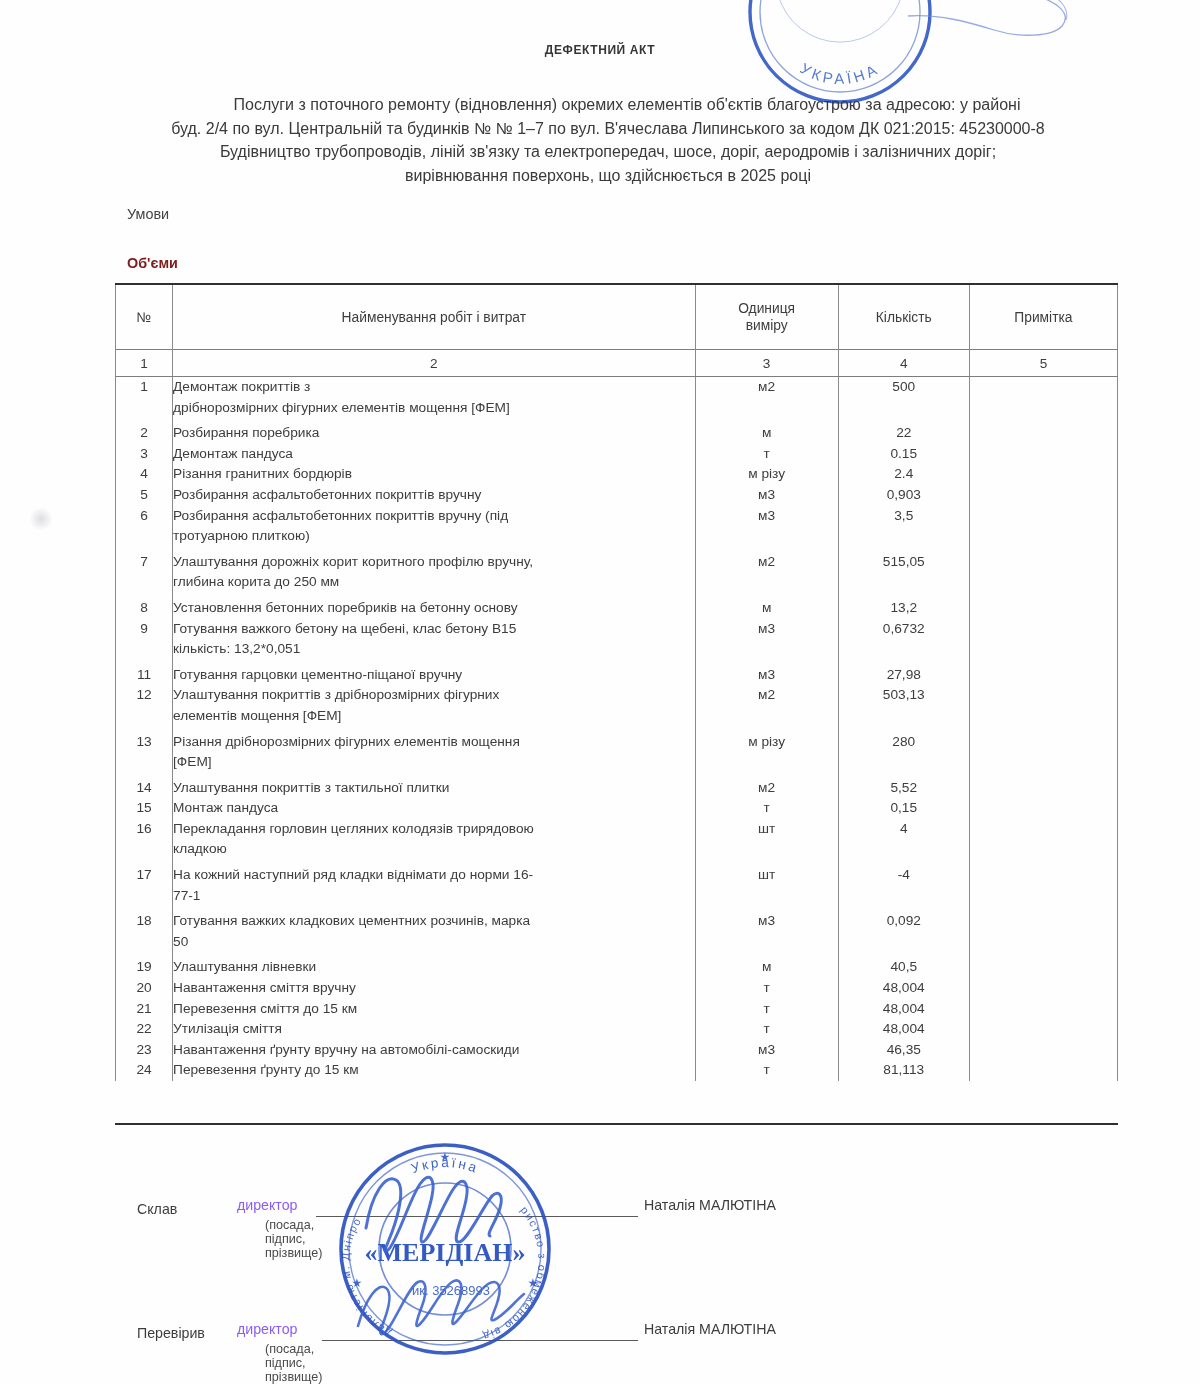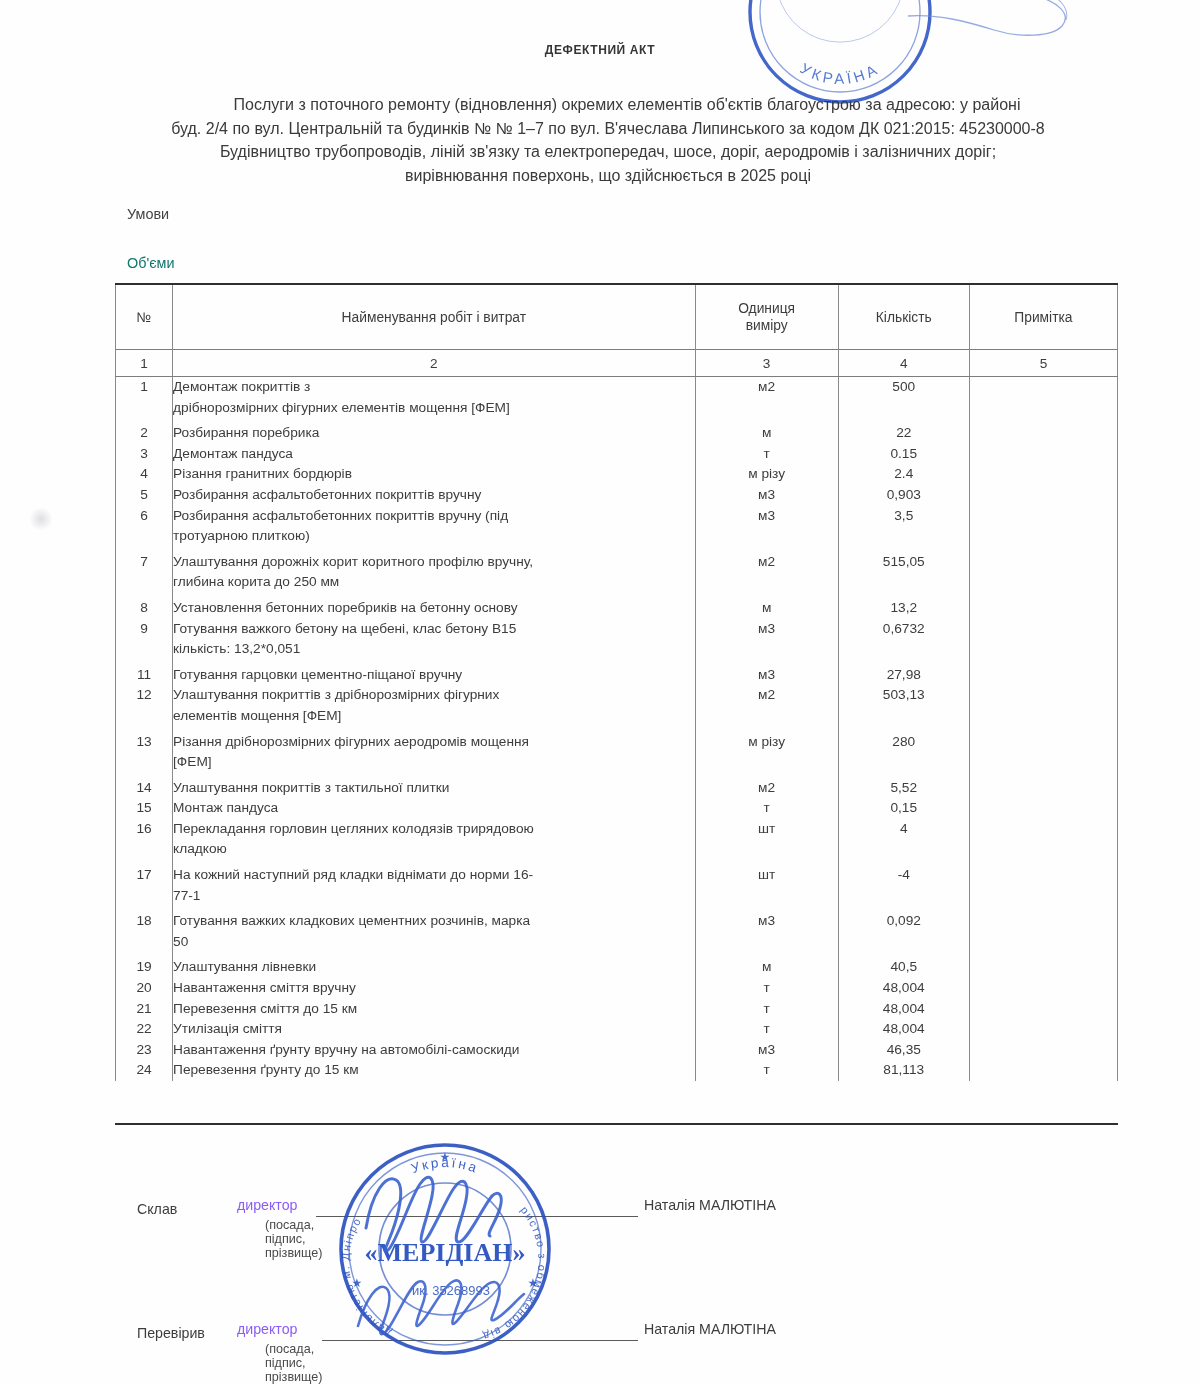--- a/index.html
+++ b/index.html
@@ -84,21 +84,22 @@
     left: 127px;
     top: 206px;
     font-size: 14.4px;
     color: #434343;
   }
   .label-obsiahy {
     position: absolute;
     left: 127px;
     top: 255px;
     font-size: 14.4px;
-    color: #0f766e;
+    color: #7f1d1d;
+    font-weight: bold;
   }
 
   
   .tbl-wrap {
     position: absolute;
     left: 115px;
     top: 283px;
     width: 1003px;
   }
   table.main {
@@ -412,21 +413,21 @@
               <div>Улаштування покриттів з дрібнорозмірних фігурних</div>
               <div>елементів мощення [ФЕМ]</div>
             </td>
             <td class="c-unit">м2</td>
             <td class="c-qty">503,13</td>
             <td class="c-note"></td>
           </tr>
           <tr class="tall">
             <td class="c-num">13</td>
             <td class="c-name">
-              <div>Різання дрібнорозмірних фігурних аеродромів мощення</div>
+              <div>Різання дрібнорозмірних фігурних елементів мощення</div>
               <div>[ФЕМ]</div>
             </td>
             <td class="c-unit">м різу</td>
             <td class="c-qty">280</td>
             <td class="c-note"></td>
           </tr>
           <tr>
             <td class="c-num">14</td>
             <td class="c-name">
               <div>Улаштування покриттів з тактильної плитки</div>

